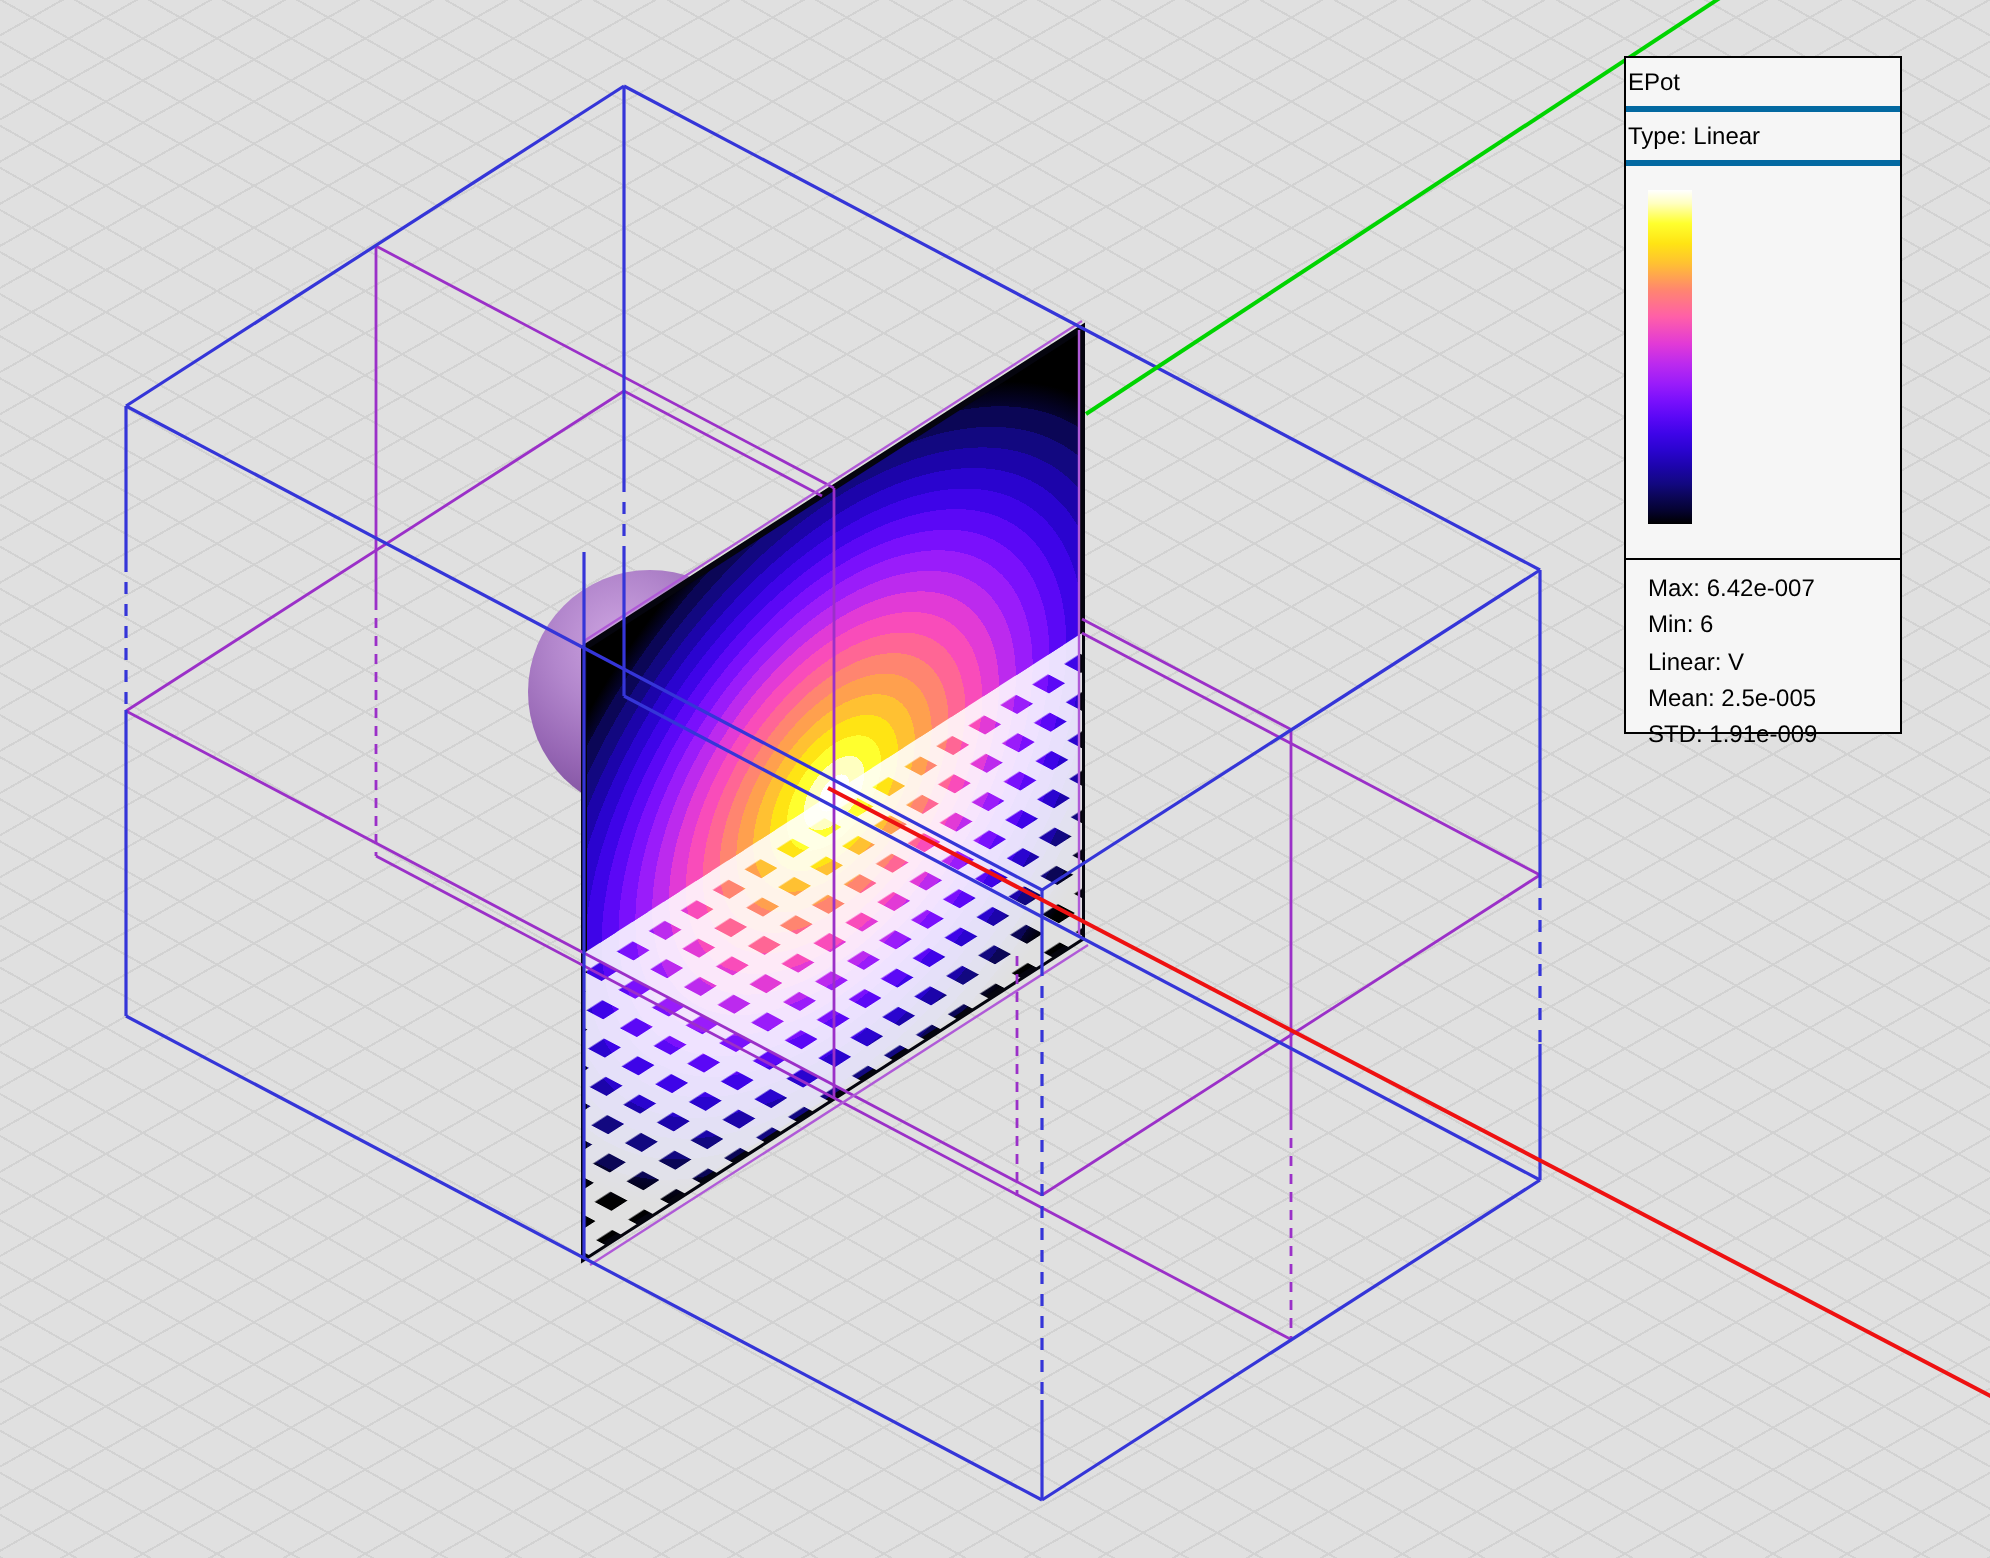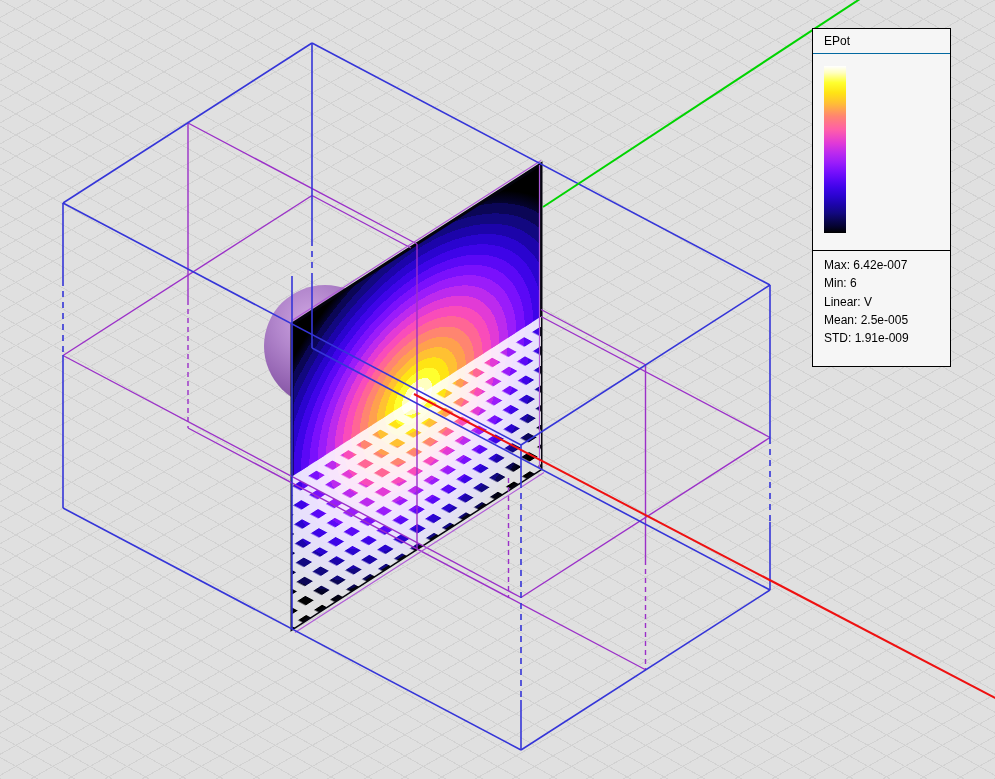--- a/index.html
+++ b/index.html
@@ -15,21 +15,21 @@
       repeating-linear-gradient(-29.6deg, #d2d2d2 0px, #d2d2d2 1px, transparent 1px, transparent 18.3px);
   }
   .scene{position:absolute;left:0;top:0;}
   
   .legend{
     position:absolute;left:812px;top:28px;width:139px;height:339px;
     background:#f6f6f6;border:1px solid #000;box-sizing:border-box;
     color:#000;font-size:12px;
   }
   .legend-title,.legend-type{
-    height:24px;line-height:24px;padding-left:11px;border-bottom:1px solid #0369a1;
+    height:24px;line-height:24px;padding-left:1px;border-bottom:3px solid #0369a1;
     white-space:nowrap;overflow:hidden;
   }
   .legend-scale{position:relative;height:196px;border-bottom:1px solid #000;}
   .colorbar{
     position:absolute;left:11px;top:12px;width:22px;height:167px;
     background:linear-gradient(180deg,
       #ffffff 0%, #ffffc0 4%, #ffff2e 10%, #ffe414 16%, #ffc132 22%,
       #ff8570 30%, #ff5fa8 38%, #e23ad6 46%, #bc2aee 52%, #9a1cfa 58%,
       #7a10fc 63%, #5b08f6 68%, #3e04e8 73%, #2a04cf 78%, #1c04aa 83%,
       #120880 88%, #0b0656 92%, #050330 96%, #000000 100%);
@@ -158,20 +158,21 @@
       <path d="M292,324 L292,629"></path>
       <path d="M292,276 L292,324"></path>
     </g>
 
     <path d="M543,207 L866,-5" stroke="#00d400" stroke-width="2" fill="none"></path>
     <path d="M414,394 L1001,701" stroke="#ee1111" stroke-width="2" fill="none"></path>
   </svg>
 
   <div class="legend">
     <div class="legend-title">EPot</div>
+    <div class="legend-type">Type: Linear</div>
     <div class="legend-scale">
       <div class="colorbar"></div>
     </div>
     <div class="legend-stats">
       <div>Max: 6.42e-007</div>
       <div>Min: 6</div>
       <div>Linear: V</div>
       <div>Mean: 2.5e-005</div>
       <div>STD: 1.91e-009</div>
     </div>

